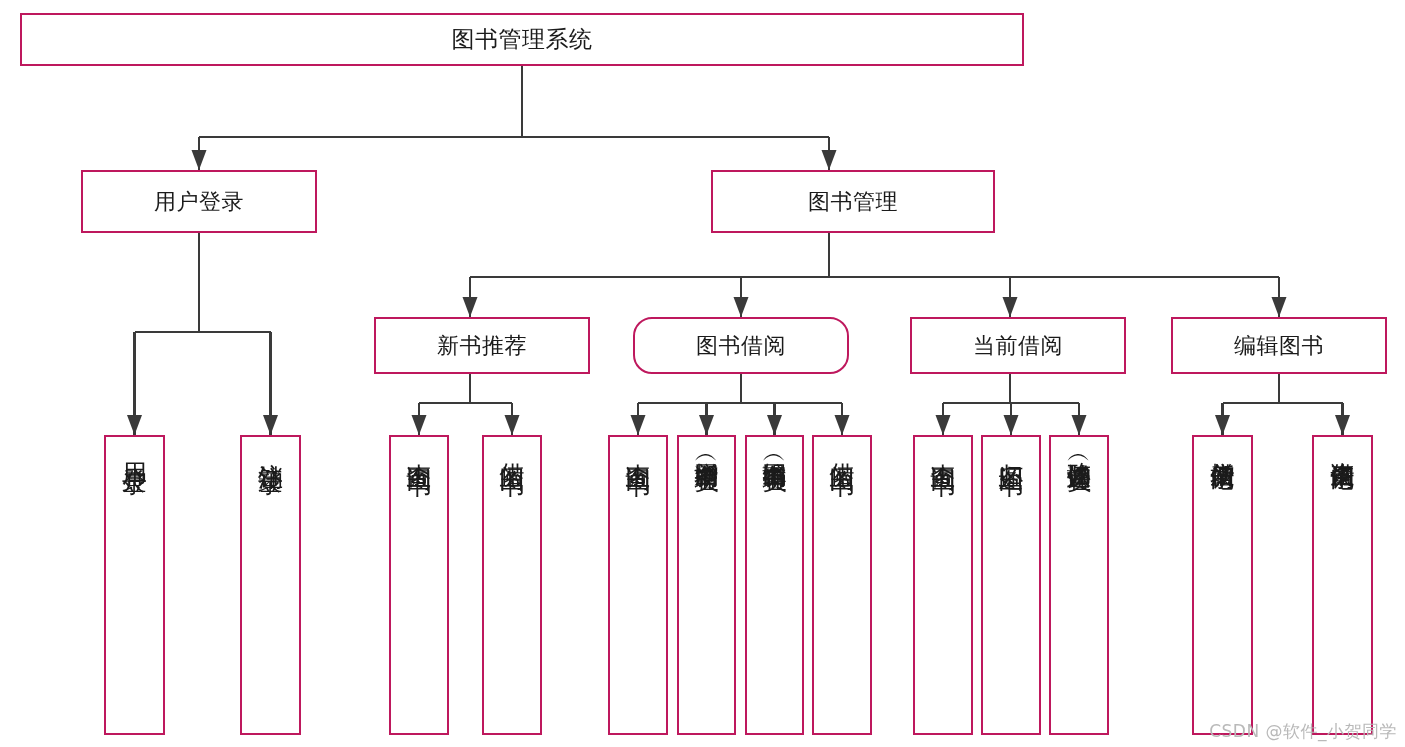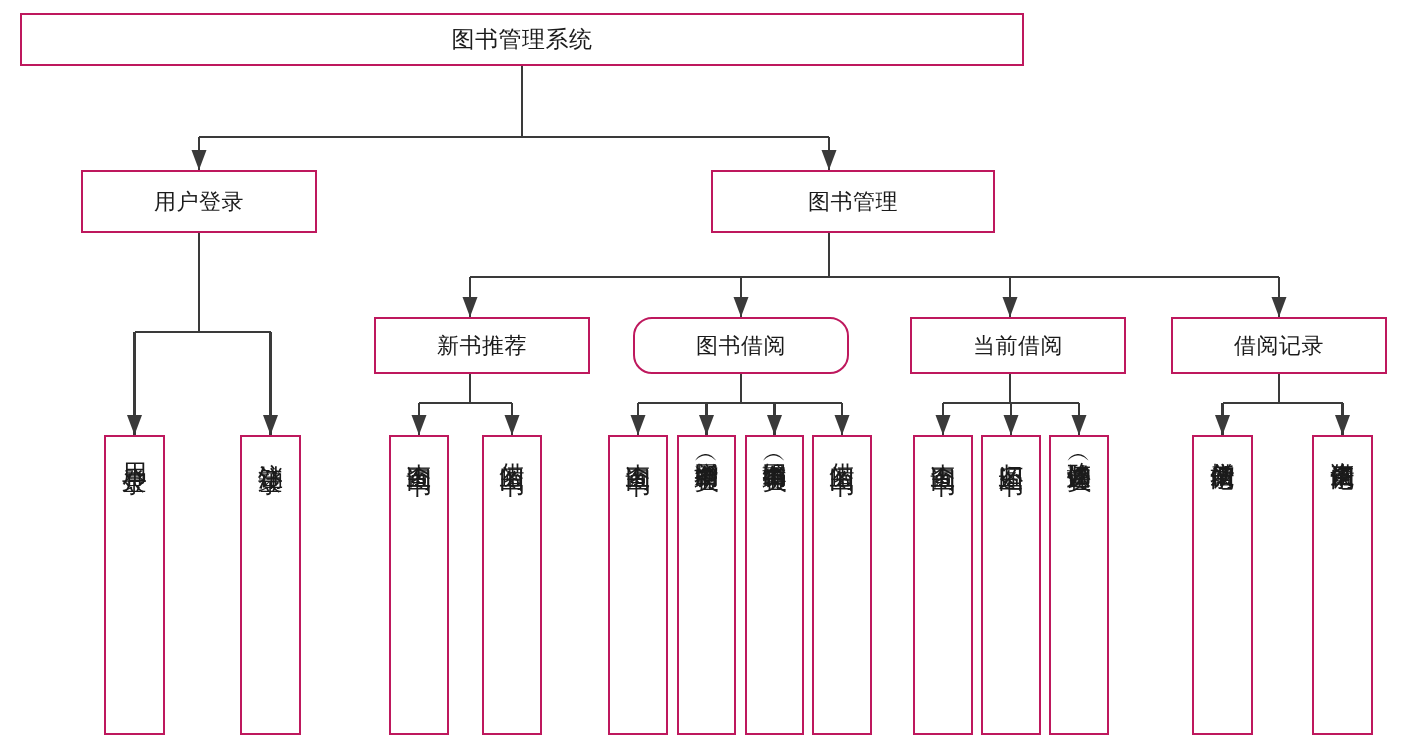--- a/index.html
+++ b/index.html
@@ -150,21 +150,21 @@
       <div class="node horiz" style="left: 362px; top: 317px; width: 216px; height: 57px; margin-left: 12px;">
         <span class="node-label">新书推荐</span>
       </div>
       <div class="node horiz" style="left: 633px; top: 317px; width: 216px; height: 57px; border-radius: 19px;">
         <span class="node-label">图书借阅</span>
       </div>
       <div class="node horiz" style="left: 902px; top: 317px; width: 216px; height: 57px; margin-left: 8px;">
         <span class="node-label">当前借阅</span>
       </div>
       <div class="node horiz" style="left: 1171px; top: 317px; width: 216px; height: 57px;">
-        <span class="node-label">借阅记录</span>
+        <span class="node-label">编辑图书</span>
       </div>
       <div class="node vert" style="left: 104px; top: 435px; width: 61px; height: 300px;">
         <span class="node-label">用户登录</span>
       </div>
       <div class="node vert" style="left: 240px; top: 435px; width: 61px; height: 300px;">
         <span class="node-label">注销登录</span>
       </div>
       <div class="node vert" style="left: 389px; top: 435px; width: 60px; height: 300px;">
         <span class="node-label">查询图书</span>
       </div>
@@ -192,13 +192,14 @@
       <div class="node vert tall-text" style="left: 1049px; top: 435px; width: 60px; height: 300px;">
         <span class="node-label">确认归还（管理员）</span>
       </div>
       <div class="node vert tall-text" style="left: 1192px; top: 435px; width: 61px; height: 300px;">
         <span class="node-label">新增借阅记录</span>
       </div>
       <div class="node vert tall-text" style="left: 1312px; top: 435px; width: 61px; height: 300px;">
         <span class="node-label">查询借阅记录</span>
       </div>
     </div>
+  <div id="watermark">CSDN @软件_小贺同学</div>
 </div>
 
 </body></html>

